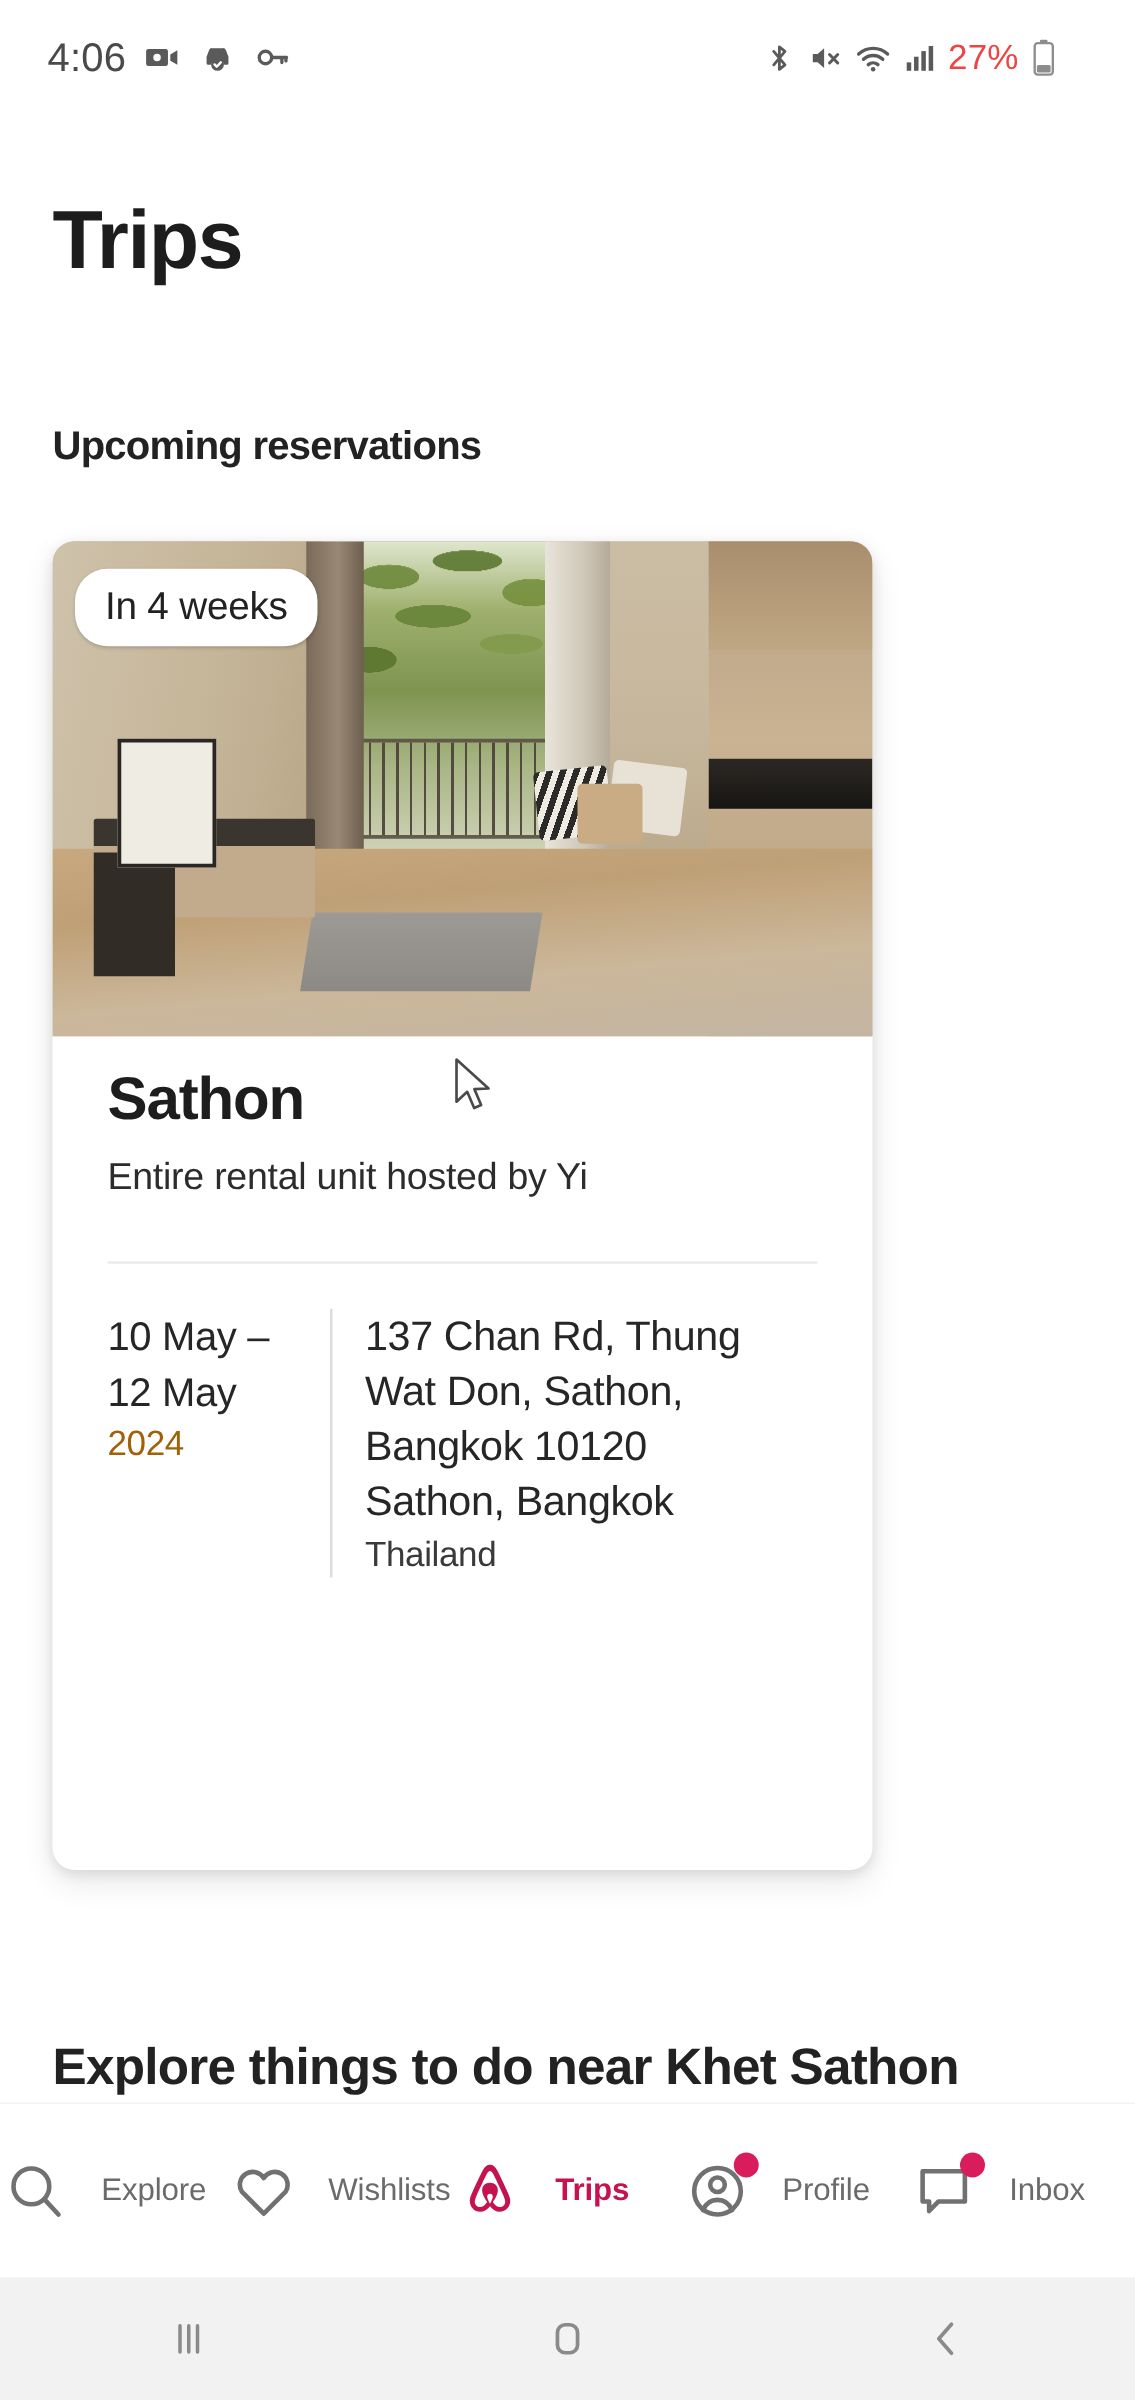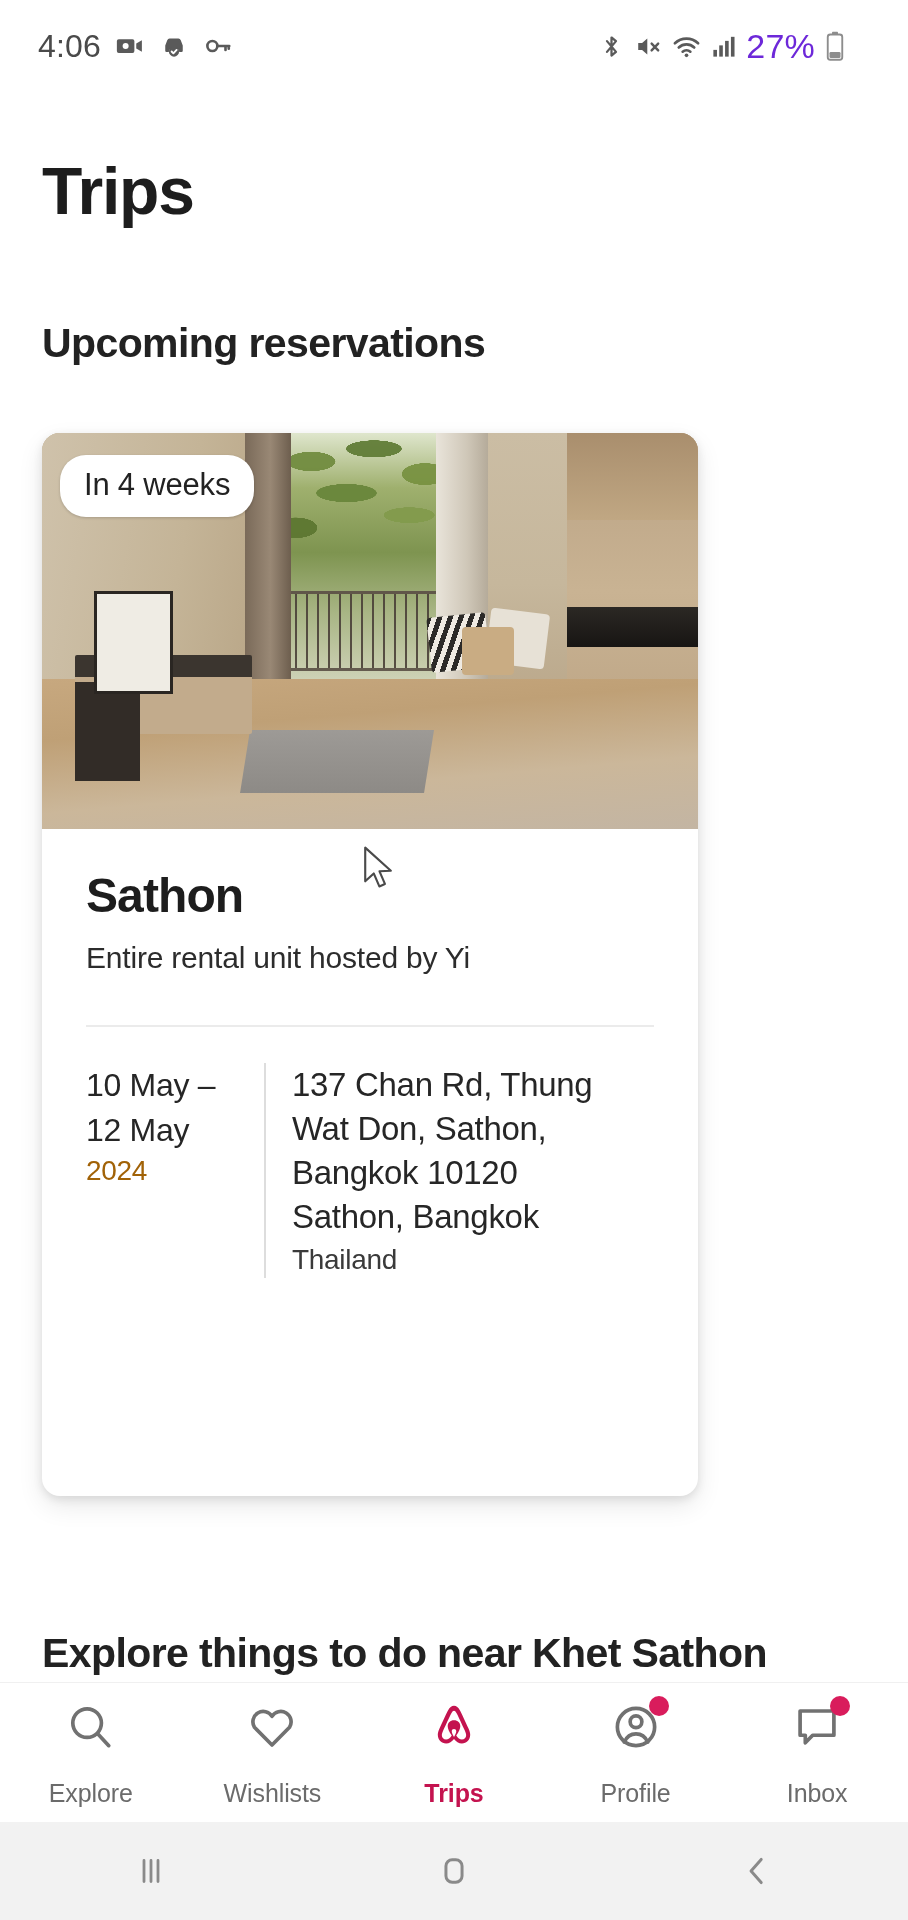--- a/index.html
+++ b/index.html
@@ -14,34 +14,34 @@
 
   
   .statusbar{
     position:absolute; top:0; left:0; width:908px; height:92px;
     display:flex; align-items:center; justify-content:space-between;
     padding:0 34px 0 38px;
   }
   .sb-left{ display:flex; align-items:center; gap:14px; }
   .sb-right{ display:flex; align-items:center; gap:9px; margin-right:28px; }
   .sb-time{ font-size:32px; color:#4a4a4a; letter-spacing:0.2px; font-weight:400; }
-  .sb-pct{ font-size:34px; color:#6d28d9; letter-spacing:0.2px; }
+  .sb-pct{ font-size:28px; color:#ef4444; letter-spacing:0.2px; }
   .sb-ico{ display:inline-flex; align-items:center; justify-content:center; }
 
   
   .page-title{
     position:absolute; left:42px; top:158px;
     font-size:66px; font-weight:700; letter-spacing:-1.2px; color:#1d1d1d;
     line-height:1;
   }
 
   
   .section-heading{
-    position:absolute; left:42px; top:320px;
-    font-size:41px; font-weight:700; letter-spacing:-0.6px; color:#222222;
+    position:absolute; left:42px; top:338px;
+    font-size:32px; font-weight:700; letter-spacing:-0.6px; color:#222222;
   }
 
   
   .card{
     position:absolute; left:42px; top:433px; width:656px; height:1063px;
     background:#ffffff; border-radius:18px; overflow:hidden;
     box-shadow:0 3px 10px rgba(0,0,0,0.10), 0 10px 26px rgba(0,0,0,0.09);
   }
   .card-photo{
     position:relative; width:100%; height:396px; overflow:hidden;
@@ -101,21 +101,21 @@
     background:#c9ac83; border-radius:4px; }
 
   .badge{
     position:absolute; left:18px; top:22px;
     background:#ffffff; border-radius:26px;
     padding:12px 24px 14px 24px;
     font-size:31px; font-weight:500; color:#222222; letter-spacing:-0.2px;
     box-shadow:0 1px 3px rgba(0,0,0,.18);
   }
 
-  .card-body{ padding:42px 44px 0 44px; }
+  .card-body{ padding:26px 44px 0 44px; }
   .card-title{ font-size:48px; font-weight:600; letter-spacing:-0.9px; color:#1d1d1d; line-height:1.05; }
   .card-sub{ margin-top:20px; font-size:30px; font-weight:400; color:#2c2c2c; letter-spacing:-0.2px; }
   .divider{ margin-top:50px; height:2px; background:#ebebeb; width:100%; }
 
   .detail-row{ display:flex; margin-top:36px; }
   .detail-dates{
     width:178px; flex:0 0 178px; padding-right:18px;
     font-size:32px; color:#262626; line-height:1.38; letter-spacing:-0.3px;
   }
   .detail-year{ font-size:28px; color:#a16207; display:block; }
@@ -131,21 +131,21 @@
     font-size:41px; font-weight:700; letter-spacing:-0.6px; color:#222222;
     white-space:nowrap;
   }
 
   
   .tabbar{
     position:absolute; left:0; bottom:98px; width:908px; height:140px;
     background:#ffffff; display:flex; align-items:center;
     border-top:1px solid #f0f0f0;
   }
-  .tab{ flex:1; display:flex; flex-direction:column; align-items:center; justify-content:flex-start; gap:23px; position:relative; }
+  .tab{ flex:1; display:flex; flex-direction:row; align-items:center; justify-content:flex-start; gap:23px; position:relative; }
   .tab-ico{ position:relative; width:58px; height:58px; display:flex; align-items:center; justify-content:center; }
   .tab-label{ font-size:25px; color:#6b6b6b; letter-spacing:-0.1px; }
   .tab.active .tab-label{ color:#C4134F; font-weight:700; }
   .dot{
     position:absolute; width:20px; height:20px; border-radius:50%;
     background:#D91C5C; top:-2px; right:-4px;
   }
 
   
   .sysnav{

